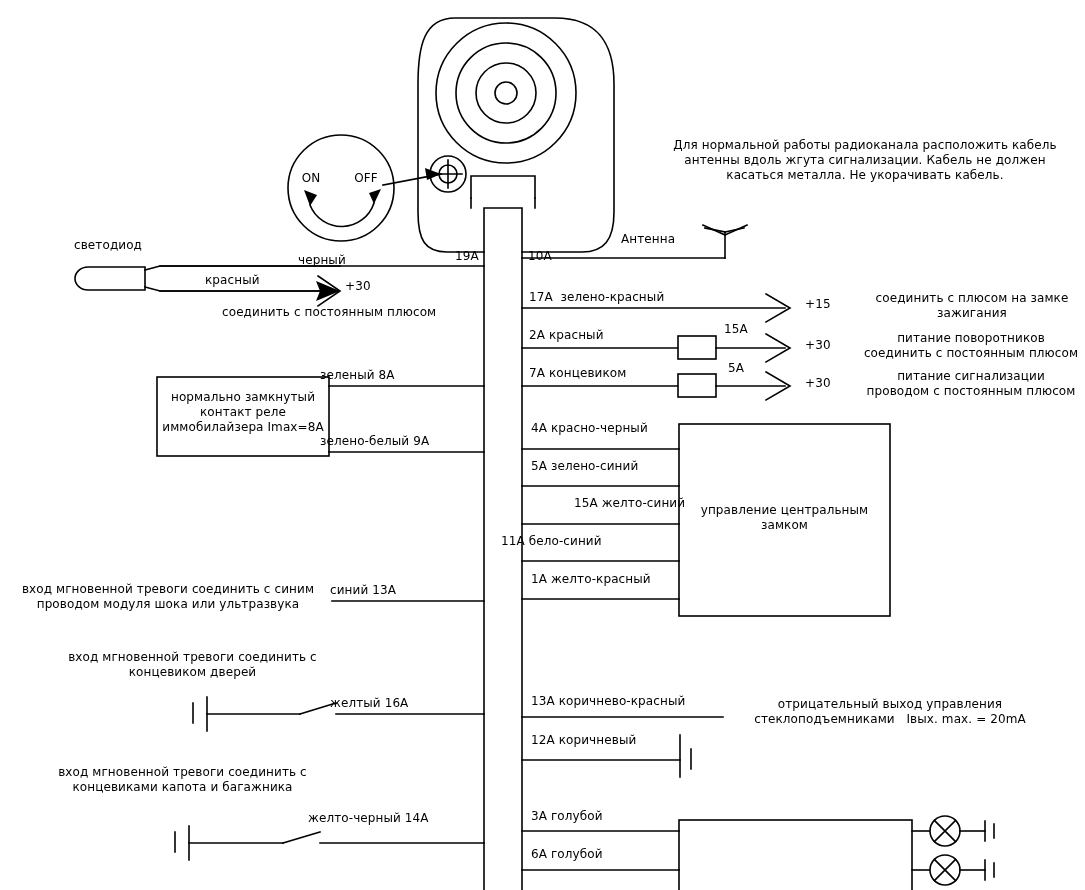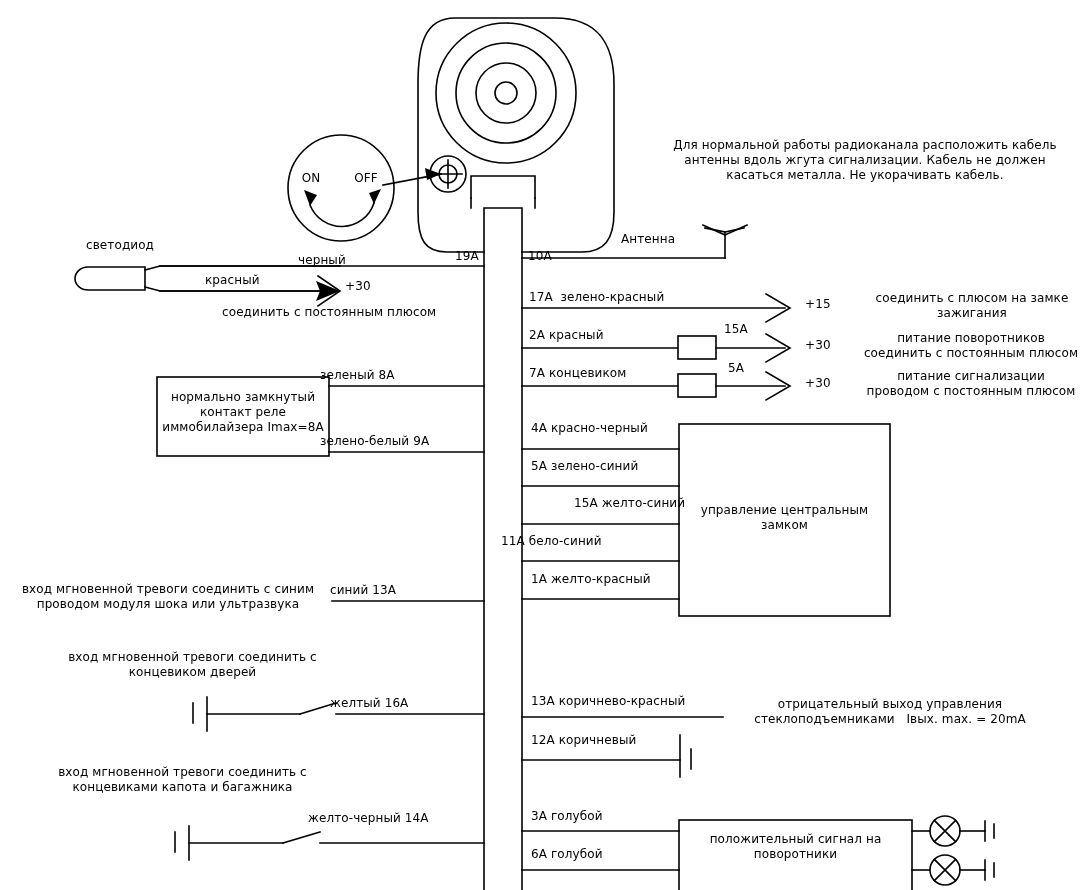--- a/index.html
+++ b/index.html
@@ -156,21 +156,21 @@
 антенны вдоль жгута сигнализации. Кабель не должен
 касаться металла. Не укорачивать кабель.</div>
 
   <div class="lbl c" style="left:291px;top:171px;width:40px;">ON</div>
   <div class="lbl c" style="left:344px;top:171px;width:44px;">OFF</div>
 
   <div class="lbl l" style="left:455px;top:249px;">19A</div>
   <div class="lbl l" style="left:528px;top:249px;">10A</div>
   <div class="lbl l" style="left:613px;top:232px;margin-left:8px;">Антенна</div>
 
-  <div class="lbl l" style="left:74px;top:238px;margin-left:12px;">светодиод</div>
+  <div class="lbl l" style="left:74px;top:238px;">светодиод</div>
   <div class="lbl l" style="left:298px;top:253px;">черный</div>
   <div class="lbl l" style="left:205px;top:273px;">красный</div>
   <div class="lbl l" style="left:345px;top:279px;">+30</div>
   <div class="lbl l" style="left:222px;top:305px;">соединить с постоянным плюсом</div>
 
   <div class="lbl c" style="left:157px;top:390px;width:172px;">нормально замкнутый
 контакт реле
 иммобилайзера Imax=8A</div>
   <div class="lbl r" style="left:320px;top:368px;width:160px;">зеленый 8A</div>
   <div class="lbl r" style="left:320px;top:434px;width:160px;">зелено-белый 9A</div>
@@ -212,16 +212,14 @@
 концевиками капота и багажника</div>
   <div class="lbl r" style="left:308px;top:811px;width:172px;">желто-черный 14A</div>
 
   <div class="lbl l" style="left:531px;top:694px;">13A коричнево-красный</div>
   <div class="lbl l" style="left:531px;top:733px;">12A коричневый</div>
   <div class="lbl c" style="left:740px;top:697px;width:300px;">отрицательный выход управления
 стеклоподъемниками   Iвых. max. = 20mA</div>
 
   <div class="lbl l" style="left:531px;top:809px;">3A голубой</div>
   <div class="lbl l" style="left:531px;top:847px;">6A голубой</div>
-  <div class="lbl c" style="left:679px;top:832px;width:233px;">положительный сигнал на
-поворотники</div>
 
 </div>
 
 </body></html>

